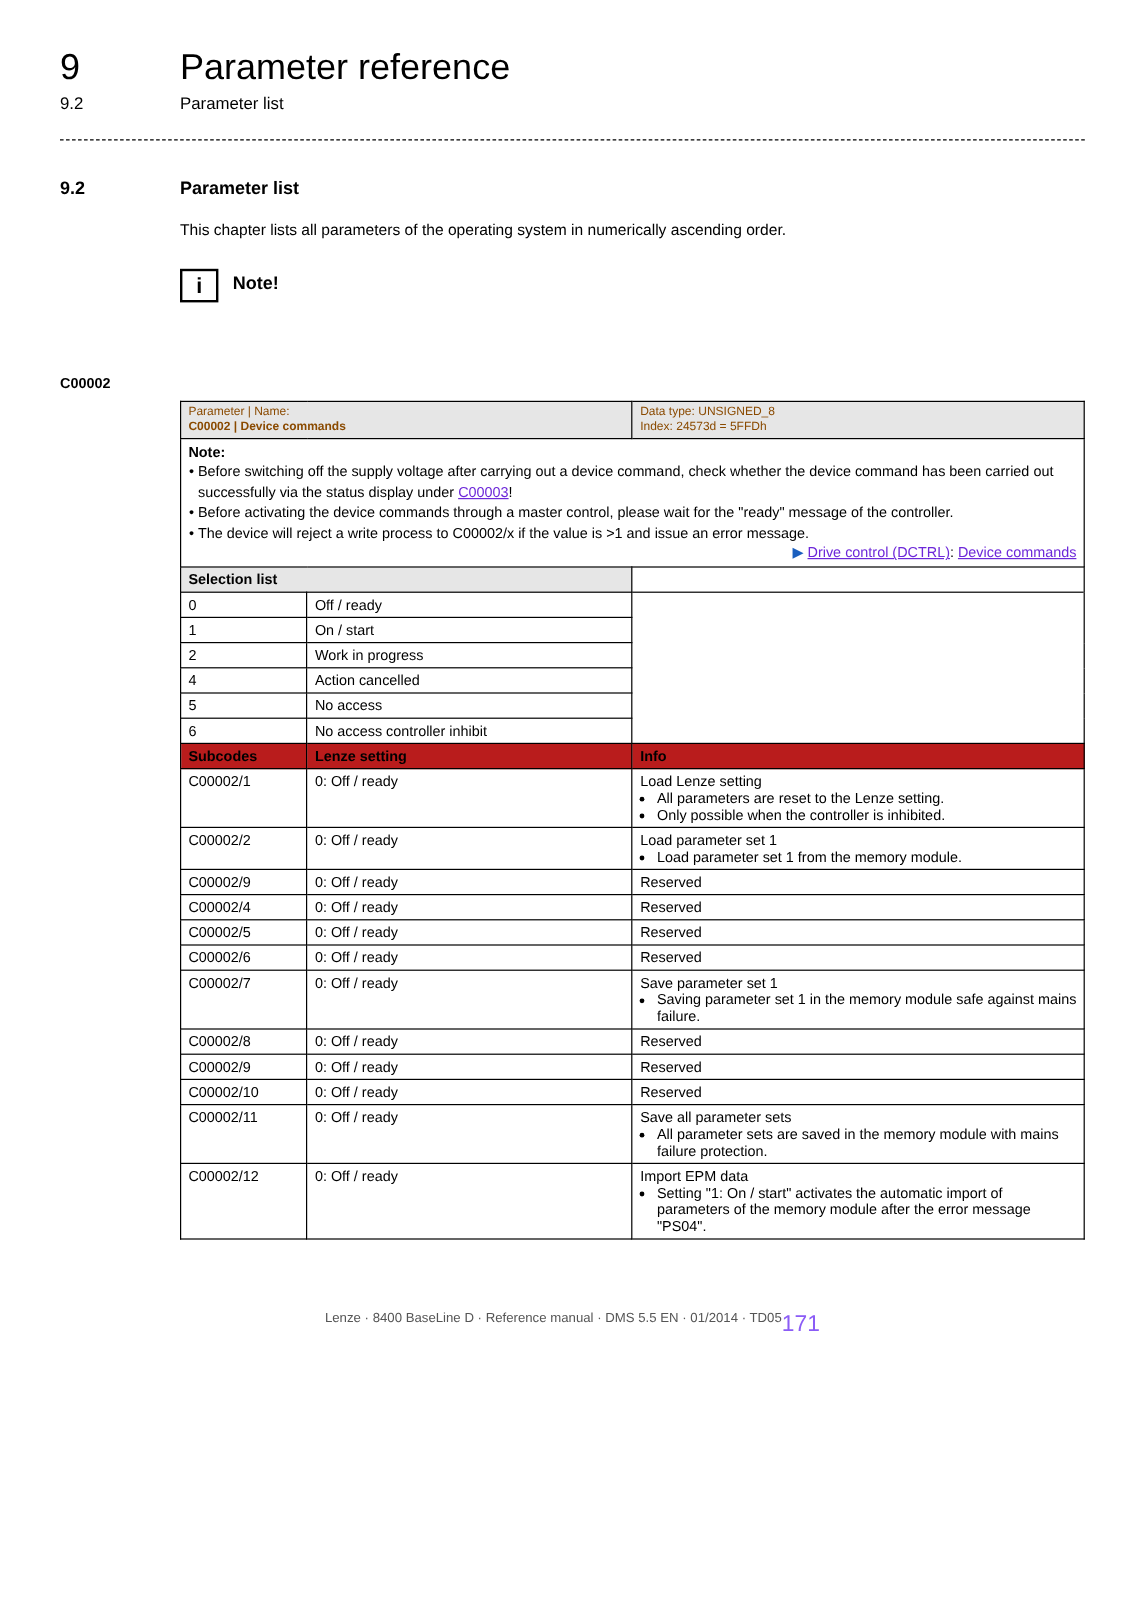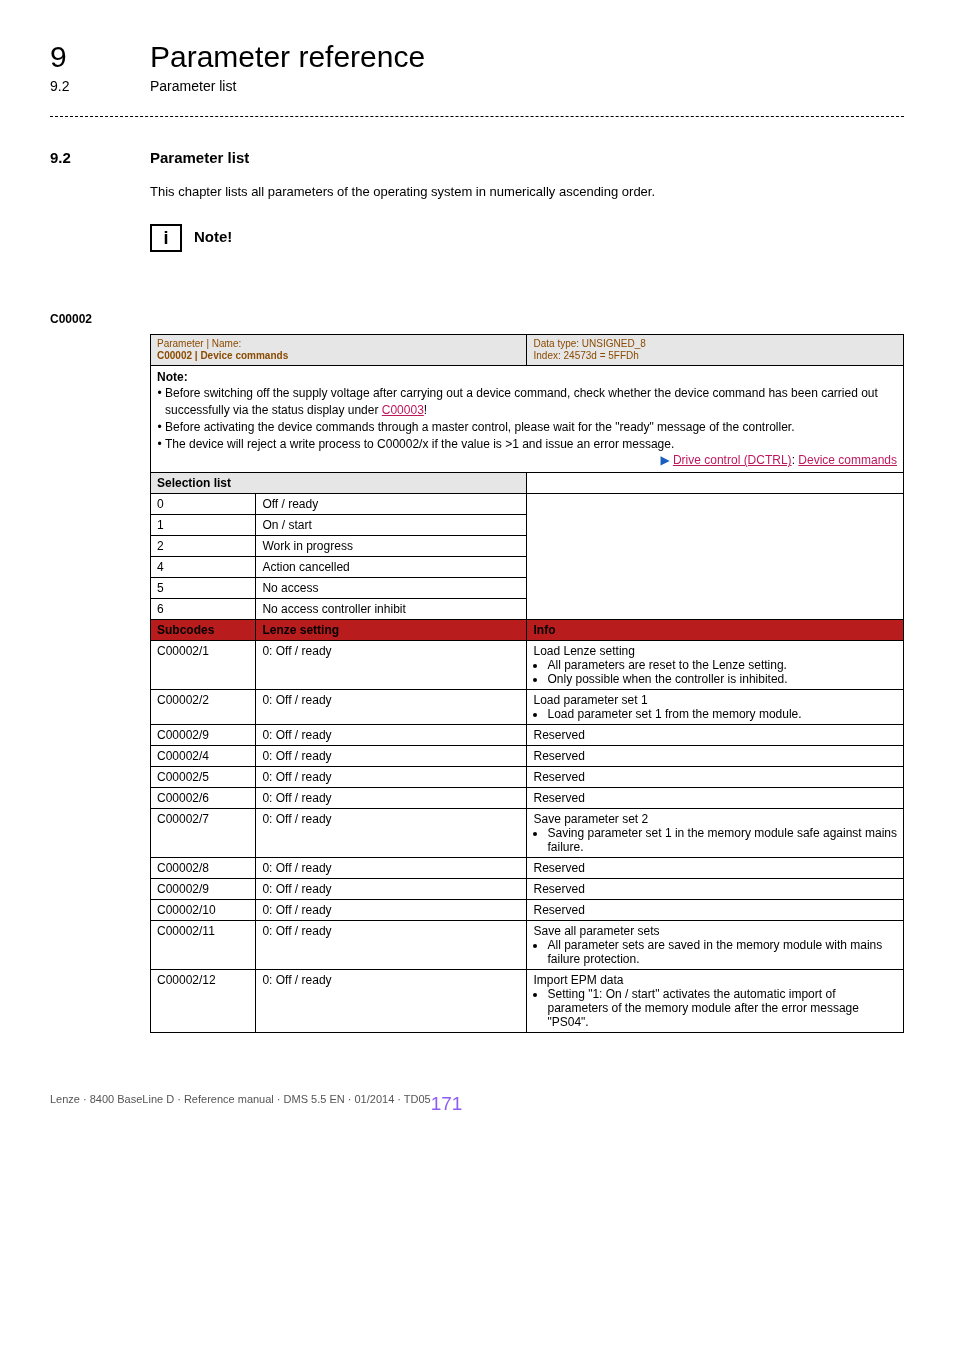--- a/index.html
+++ b/index.html
@@ -133,21 +133,21 @@
     font-size: 10px;
   }
   .note-cell {
     font-size: 12px;
     line-height: 1.4;
   }
   .note-cell b {
     font-weight: 700;
   }
   .link {
-    color: #be185d;
+    color: #6d28d9;
     text-decoration: underline;
     text-align: right;
   }
   .arrow {
     color: #1a5fbf;
   }
   .subhead-row {
     background: #e6e6e6;
     font-weight: 700;
   }
@@ -162,21 +162,21 @@
   ul.bullets {
     margin: 0;
     padding-left: 14px;
   }
   ul.bullets li {
     margin: 0;
   }
   .footer {
     margin-top: 60px;
     display: flex;
-    justify-content: flex-start;
+    justify-content: center;
     font-size: 11px;
     color: #555;
   }
   .footer .pageno {
     color: #8b5cf6;
     font-size: 19px;
   }
 </style>
 </head>
 <body>
@@ -316,21 +316,21 @@
       </tr>
       <tr>
         <td>C00002/6</td>
         <td>0: Off / ready</td>
         <td>Reserved</td>
       </tr>
       <tr>
         <td>C00002/7</td>
         <td>0: Off / ready</td>
         <td>
-          <span>Save parameter set 2</span>
+          <span>Save parameter set 1</span>
           <ul class="bullets">
             <li>Saving parameter set 1 in the memory module safe against mains failure.</li>
           </ul>
         </td>
       </tr>
       <tr>
         <td>C00002/8</td>
         <td>0: Off / ready</td>
         <td>Reserved</td>
       </tr>

